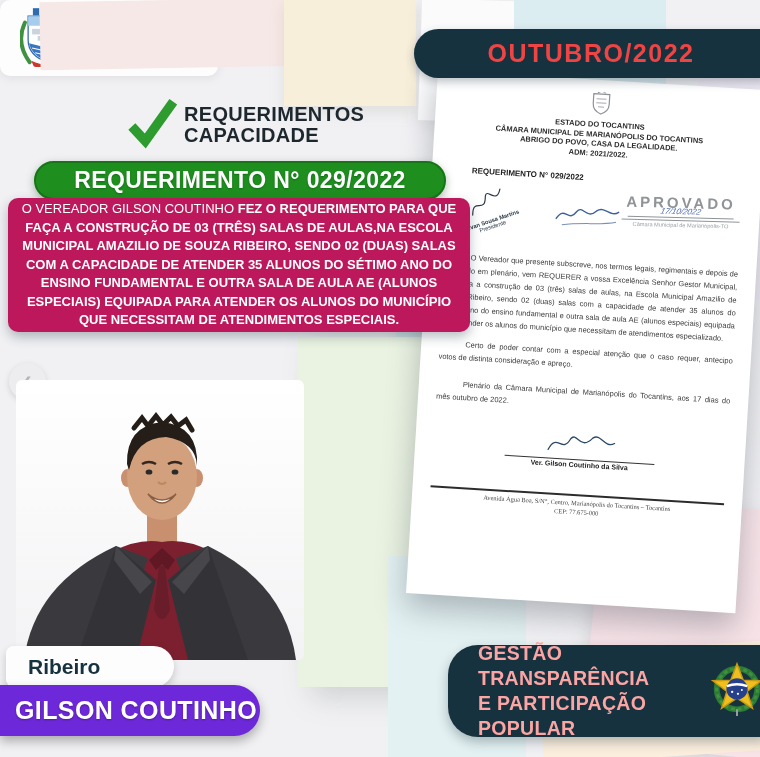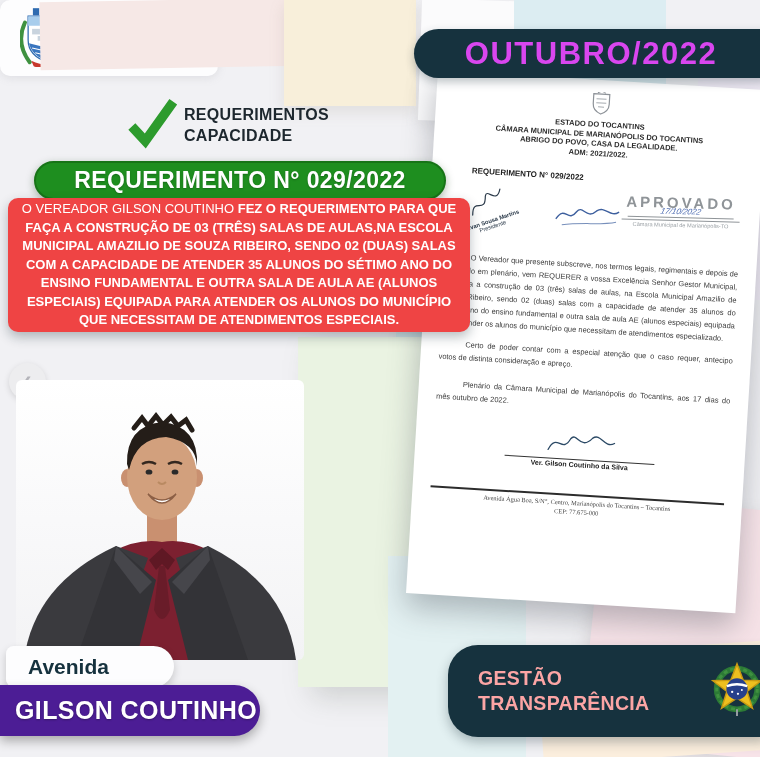--- a/index.html
+++ b/index.html
@@ -11,34 +11,34 @@
   
   #logo-card{left:14px;top:13px;width:218px;height:76px;background:#fdfdfe;border-radius:10px;
     box-shadow:0 2px 8px rgba(140,140,150,.18);display:flex;align-items:center;padding-left:20px;box-sizing:border-box;}
   #logo-text{margin-left:10px;line-height:1.05;}
   #logo-small{font-size:8.5px;color:#8d9aa8;letter-spacing:.2px;}
   #logo-city{font-size:20px;font-weight:bold;color:#1a548c;letter-spacing:.4px;}
   
   #month-banner{left:414px;top:29px;right:-8px;height:49px;background:#16323e;
     border-radius:26px 0 0 26px;display:flex;align-items:center;justify-content:center;
     box-shadow:0 4px 10px rgba(30,50,60,.3);}
-  #month-banner span{color:#d946ef;font-weight:bold;font-size:31px;letter-spacing:1.5px;}
+  #month-banner span{color:#ef4444;font-weight:bold;font-size:25px;letter-spacing:1.5px;}
   
   #approved-row{left:124px;top:94px;display:flex;align-items:flex-start;}
-  #approved-labels{margin-left:4px;margin-top:10px;font-size:16px;font-weight:bold;
+  #approved-labels{margin-left:4px;margin-top:10px;font-size:20px;font-weight:bold;
     color:#1d272e;line-height:21px;letter-spacing:.3px;}
   
   #request-banner{left:34px;top:161px;width:412px;height:39px;background:#1e8e1f;
     border:2px solid #177417;box-sizing:border-box;border-radius:20px;
     display:flex;align-items:center;justify-content:center;
     box-shadow:0 3px 9px rgba(20,60,20,.35);}
   #request-banner span{color:#fff;font-weight:bold;font-size:23px;letter-spacing:.4px;
     text-shadow:0 1px 2px rgba(0,0,0,.25);}
   
-  #summary-box{left:8px;top:198px;width:462px;height:134px;background:#ef4444;border-radius:10px;
+  #summary-box{left:8px;top:198px;width:462px;height:134px;background:#be185d;border-radius:10px;
     box-shadow:0 5px 12px rgba(20,40,50,.3);display:flex;align-items:center;justify-content:center;
     box-sizing:border-box;padding:8px 8px;}
   #summary-text{color:#fff;font-size:13px;line-height:18.6px;text-align:center;font-weight:bold;}
   #summary-text .intro{font-weight:normal;}
   
   #main-doc{left:438px;top:70px;width:330px;height:524px;background:#ffffff;
     transform:rotate(3.5deg);transform-origin:top left;
     box-shadow:0 14px 30px rgba(80,85,95,.38);
     padding:12px 18px;box-sizing:border-box;color:#3b3b3b;}
   .doc-header{text-align:center;font-size:7.5px;font-weight:bold;line-height:9.5px;color:#2e2e2e;}
@@ -63,21 +63,21 @@
   #nav-prev{left:9px;top:363px;width:37px;height:37px;border-radius:50%;background:#ededef;
     box-shadow:0 2px 6px rgba(0,0,0,.13);display:flex;align-items:center;justify-content:center;cursor:pointer;}
   #nav-prev span{color:#b4b4ba;font-size:24px;font-weight:bold;margin-top:-3px;}
   
   #photo{left:16px;top:380px;width:288px;height:280px;background:linear-gradient(180deg,#ffffff,#f3f3f5);
     border-radius:6px;overflow:hidden;}
   
   #role-pill{left:6px;top:646px;width:168px;height:41px;background:#fdfdfe;border-radius:8px 22px 22px 8px;
     box-shadow:0 4px 9px rgba(0,0,0,.18);display:flex;align-items:center;padding-left:22px;box-sizing:border-box;}
   #role-pill span{color:#16323e;font-weight:bold;font-size:21px;}
-  #name-pill{left:0;top:685px;width:260px;height:51px;background:#4c1d95;border-radius:0 26px 26px 0;
+  #name-pill{left:0;top:685px;width:260px;height:51px;background:#6d28d9;border-radius:0 26px 26px 0;
     box-shadow:0 5px 11px rgba(0,0,0,.3);display:flex;align-items:center;padding-left:15px;box-sizing:border-box;}
   #name-pill span{color:#fff;font-weight:bold;font-size:25px;letter-spacing:.4px;
     text-shadow:0 1px 2px rgba(0,0,0,.3);}
   
   #footer-banner{left:448px;top:645px;right:-6px;height:92px;background:#16323e;border-radius:30px 0 0 30px;
     box-shadow:0 5px 12px rgba(20,40,50,.3);display:flex;align-items:center;padding-left:30px;box-sizing:border-box;}
   #footer-banner-text{color:#fca5a5;font-weight:bold;font-size:19.5px;line-height:25px;letter-spacing:.3px;}
   #footer-banner .emblem{margin-left:12px;}
 </style>
 </head>
@@ -229,29 +229,30 @@
     <path d="M8,280 Q18,204 100,166 L132,178 L96,280 Z" fill="#3a3a3e"></path>
     <path d="M280,280 Q270,204 192,166 L160,178 L196,280 Z" fill="#3a3a3e"></path>
     <path d="M100,166 L140,200 L120,280 L60,280 Z" fill="#333337"></path>
     <path d="M192,166 L152,200 L172,280 L232,280 Z" fill="#333337"></path>
     <path d="M100,166 L136,202 L124,214 L98,180 Z" fill="#46464b"></path>
     <path d="M192,166 L156,202 L168,214 L194,180 Z" fill="#46464b"></path>
   </svg>
 </div>
 
 <div id="role-pill" class="abs">
-  <span>Avenida</span>
+  <span>Ribeiro</span>
 </div>
 <div id="name-pill" class="abs">
   <span>GILSON COUTINHO</span>
 </div>
 
 <div id="footer-banner" class="abs">
   <div id="footer-banner-text">
     <div>GESTÃO TRANSPARÊNCIA</div>
+    <div>E PARTICIPAÇÃO POPULAR</div>
   </div>
   <span class="emblem">
     <svg width="58" height="58" viewBox="0 0 60 60">
       <circle cx="30" cy="30" r="21" fill="none" stroke="#2c7a36" stroke-width="6"></circle>
       <circle cx="30" cy="30" r="21" fill="none" stroke="#3f9140" stroke-width="3" stroke-dasharray="4 3"></circle>
       <path d="M30,4 L36.5,21 L55,21.5 L40.5,32.5 L46,50 L30,39.5 L14,50 L19.5,32.5 L5,21.5 L23.5,21 Z" fill="#eebf1f" stroke="#c99a12" stroke-width="1.5"></path>
       <circle cx="30" cy="30" r="11" fill="#27408b"></circle>
       <path d="M19.5,27 Q30,23 40.5,27" stroke="#ffffff" stroke-width="2.5" fill="none"></path>
       <circle cx="25" cy="33" r="1.2" fill="#fff"></circle>
         <circle cx="31" cy="35" r="1.2" fill="#fff"></circle>

